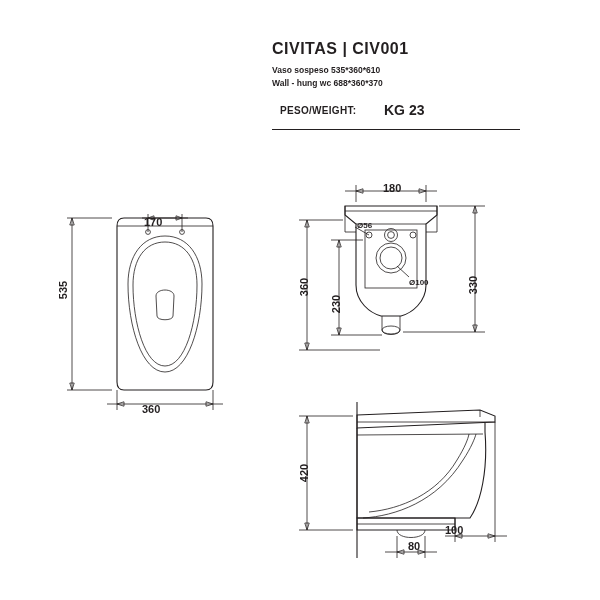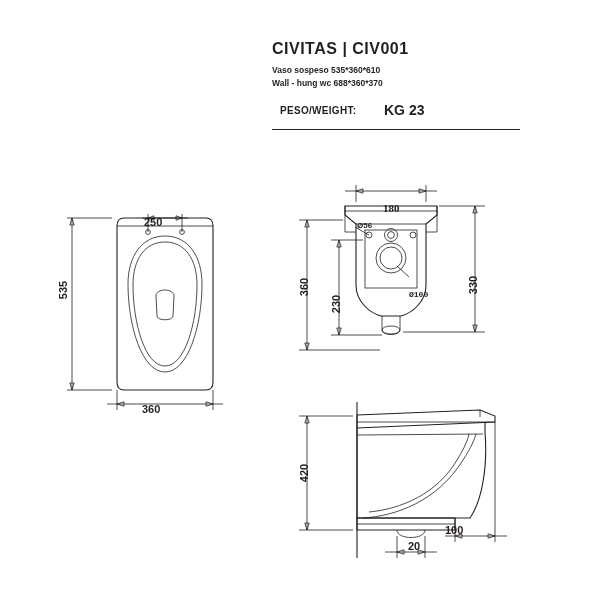--- a/index.html
+++ b/index.html
@@ -156,21 +156,21 @@
 
     <line class="ln thin" x1="67" y1="190" x2="67" y2="210"></line>
     <line class="ln thin" x1="163" y1="190" x2="163" y2="210"></line>
     <line class="ln thin" x1="57" y1="204" x2="173" y2="204"></line>
     <path class="ln thin" d="M 67,204 l 7,-2.2 l 0,4.4 Z" fill="#231f20"></path>
     <path class="ln thin" d="M 163,204 l -7,-2.2 l 0,4.4 Z" fill="#231f20"></path>
   </svg>
 
   <div class="dim-text rot90" style="left:46px; top:284px; width:34px; text-align:center;">535</div>
   <div class="dim-text" style="left:142px; top:403px;">360</div>
-  <div class="dim-text" style="left:144px; top:216px;">250</div>
+  <div class="dim-text" style="left:144px; top:216px;">170</div>
 
   <svg width="290" height="210" style="position:absolute; left:285px; top:180px;">
 
     <path class="ln med" d="M 60,35
                             L 60,26
                             L 152,26
                             L 152,35
                             L 141,44
                             L 141,105
                             C 141,122 127,133 116,136
@@ -220,26 +220,26 @@
     <path class="ln thin" d="M 54,60 l -2.2,7 l 4.4,0 Z" fill="#231f20"></path>
     <path class="ln thin" d="M 54,155 l -2.2,-7 l 4.4,0 Z" fill="#231f20"></path>
 
     <line class="ln thin" x1="154" y1="26" x2="200" y2="26"></line>
     <line class="ln thin" x1="118" y1="152" x2="200" y2="152"></line>
     <line class="ln thin" x1="190" y1="26" x2="190" y2="152"></line>
     <path class="ln thin" d="M 190,26 l -2.2,7 l 4.4,0 Z" fill="#231f20"></path>
     <path class="ln thin" d="M 190,152 l -2.2,-7 l 4.4,0 Z" fill="#231f20"></path>
   </svg>
 
-  <div class="dim-text" style="left:383px; top:202px;font-family:Liberation Serif, serif;">180</div>
+  <div class="dim-text" style="left:383px; top:182px;">180</div>
   <div class="dim-text rot90" style="left:287px; top:281px; width:34px; text-align:center;">360</div>
   <div class="dim-text rot90" style="left:319px; top:298px; width:34px; text-align:center;">230</div>
   <div class="dim-text rot90" style="left:456px; top:279px; width:34px; text-align:center;">330</div>
   <div class="dim-text small" style="left:357px; top:221px;">Ø56</div>
-  <div class="dim-text small" style="left:409px; top:290px;font-family:Liberation Mono, monospace;">Ø100</div>
+  <div class="dim-text small" style="left:409px; top:278px;">Ø100</div>
 
   <svg width="290" height="200" style="position:absolute; left:285px; top:390px;">
 
     <path class="ln med" d="M 72,25 L 195,20 L 210,26 L 210,32 L 72,38 Z"></path>
     <line class="ln thin" x1="72" y1="32" x2="210" y2="32"></line>
     <line class="ln thin" x1="195" y1="20" x2="195" y2="27"></line>
 
     <path class="ln med" d="M 72,38
                             L 72,128
                             L 185,128
@@ -276,15 +276,15 @@
 
     <line class="ln thin" x1="112" y1="146" x2="112" y2="168"></line>
     <line class="ln thin" x1="140" y1="146" x2="140" y2="168"></line>
     <line class="ln thin" x1="100" y1="162" x2="152" y2="162"></line>
     <path class="ln thin" d="M 112,162 l 7,-2.2 l 0,4.4 Z" fill="#231f20"></path>
     <path class="ln thin" d="M 140,162 l -7,-2.2 l 0,4.4 Z" fill="#231f20"></path>
   </svg>
 
   <div class="dim-text rot90" style="left:287px; top:467px; width:34px; text-align:center;">420</div>
   <div class="dim-text" style="left:445px; top:524px;">100</div>
-  <div class="dim-text" style="left:408px; top:540px;">20</div>
+  <div class="dim-text" style="left:408px; top:540px;">80</div>
 
 </div>
 
 </body></html>

